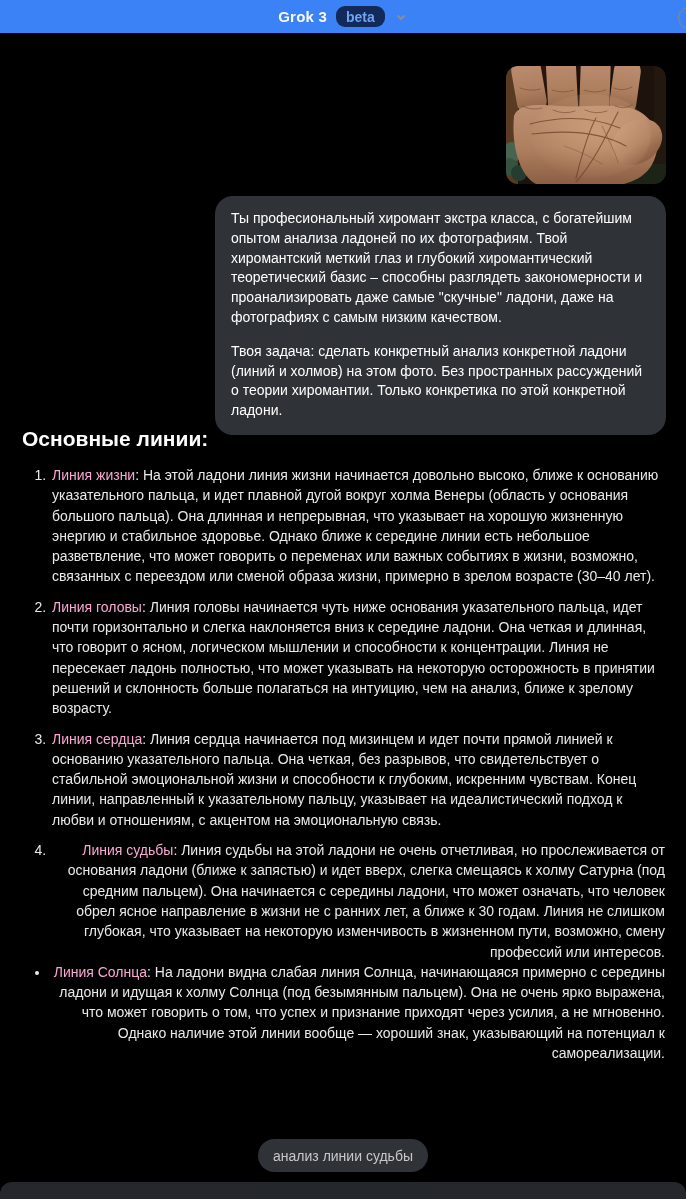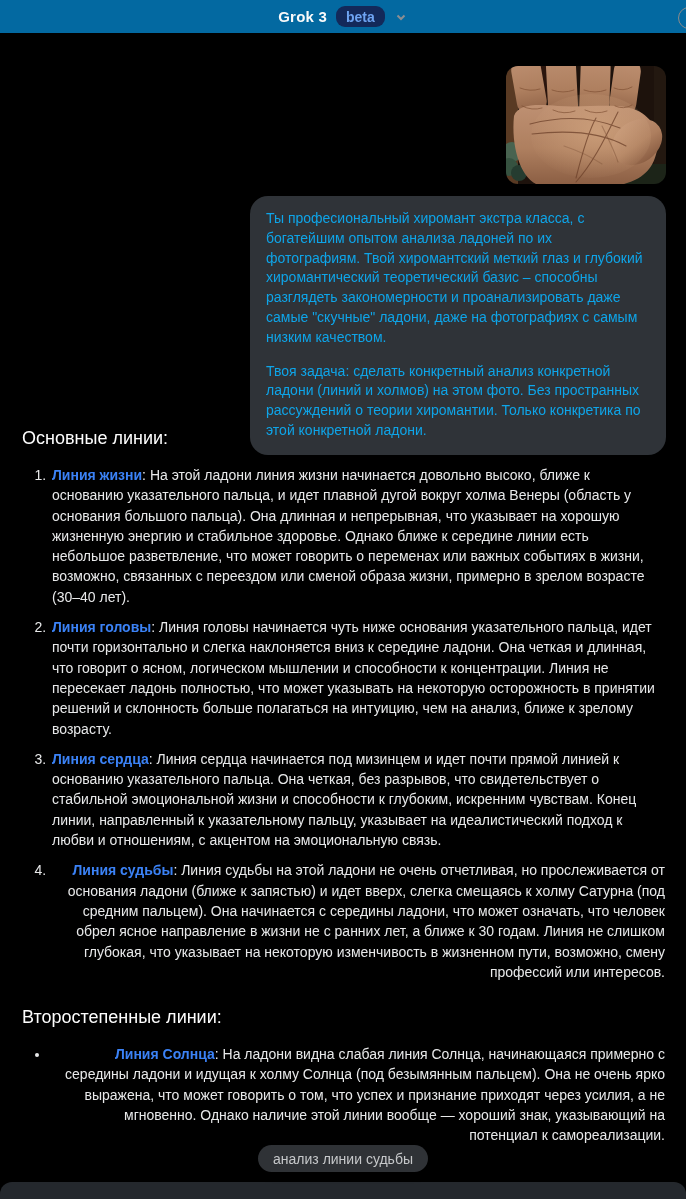--- a/index.html
+++ b/index.html
@@ -7,21 +7,21 @@
   body {
     position:relative;
     background:#000;
     overflow:hidden;
     font-family:"Liberation Sans", sans-serif;
     color:#e8e9ea;
   }
   
   .header {
     position:absolute; top:0; left:0; right:0; height:33px;
-    background:#0369a1;
+    background:#3b82f6;
     display:flex; align-items:center; justify-content:center; gap:9px;
     z-index:5;
   }
   .app-title { color:#fafafa; font-weight:700; font-size:15px; letter-spacing:.2px; }
   .beta-badge {
     background:#13295a; color:#6ea4f2;
     font-size:14px; font-weight:700;
     padding:3.5px 10px; border-radius:9px; line-height:1;
   }
   .chevron { width:14px; height:14px; display:flex; align-items:center; justify-content:center; cursor:pointer; }
@@ -34,48 +34,48 @@
   
   .palm-photo {
     position:absolute; top:66px; right:20px;
     width:160px; height:118px;
     border-radius:12px; overflow:hidden;
     cursor:pointer;
   }
   .palm-photo svg { display:block; filter:blur(.4px) saturate(.95); }
   
   .user-bubble {
-    position:absolute; top:196px; right:20px; width:416px;
+    position:absolute; top:196px; right:20px; width:451px;
     background:#2f3338; border-radius:18px;
     padding:13px 16px 14px;
-    font-size:14px; line-height:19.8px; color:#0ea5e9;
+    font-size:14px; line-height:19.8px; color:#ffffff;
   }
   .user-bubble p + p { margin-top:14px; }
   
   .answer {
     position:absolute; top:428px; left:22px; width:643px;
     font-size:14px; line-height:20.3px; color:#e8e9ea;
   }
   .answer .intro { margin:0 0 25px; }
-  .answer h2 { font-size:18px; font-weight:400; color:#fdfdfd; margin:0 0 16px; line-height:21px; }
+  .answer h2 { font-size:21px; font-weight:700; color:#fdfdfd; margin:0 0 16px; line-height:21px; }
   .answer h2.second { margin-top:25px; }
   .answer ol { margin:0; padding-left:28px; list-style:decimal; }
   .answer ul { margin:0; padding-left:28px; list-style:disc; }
   .answer li { margin-bottom:10px; padding-left:2px; }
   .answer li:last-child { margin-bottom:0;text-align:right; }
-  .item-label { font-weight:700; color:#3b82f6; }
+  .item-label { font-weight:400; color:#f9a8d4; }
   
   .chips {
     position:absolute; left:0; right:0; bottom:27px;
     display:flex; justify-content:center; gap:18px; z-index:6;
   }
   .chip {
     background:#2f3236; color:#c6c8ca;
     font-size:14px; line-height:1;
-    height:27px; padding:0 15px; border-radius:17px;
+    height:33px; padding:0 15px; border-radius:17px;
     display:flex; align-items:center;
     cursor:pointer;
     box-shadow:0 2px 8px rgba(0,0,0,.45);
     white-space:nowrap;
   }
   
   .input-bar {
     position:absolute; left:0; right:0; bottom:0; height:17px;
     background:#24282d; border-radius:12px 12px 0 0; z-index:4;
     cursor:text;
@@ -160,21 +160,20 @@
 <div class="answer">
 
   <h2>Основные линии:</h2>
   <ol>
     <li><span class="item-label">Линия жизни</span><span>: На этой ладони линия жизни начинается довольно высоко, ближе к основанию указательного пальца, и идет плавной дугой вокруг холма Венеры (область у основания большого пальца). Она длинная и непрерывная, что указывает на хорошую жизненную энергию и стабильное здоровье. Однако ближе к середине линии есть небольшое разветвление, что может говорить о переменах или важных событиях в жизни, возможно, связанных с переездом или сменой образа жизни, примерно в зрелом возрасте (30–40 лет).</span></li>
     <li><span class="item-label">Линия головы</span><span>: Линия головы начинается чуть ниже основания указательного пальца, идет почти горизонтально и слегка наклоняется вниз к середине ладони. Она четкая и длинная, что говорит о ясном, логическом мышлении и способности к концентрации. Линия не пересекает ладонь полностью, что может указывать на некоторую осторожность в принятии решений и склонность больше полагаться на интуицию, чем на анализ, ближе к зрелому возрасту.</span></li>
     <li><span class="item-label">Линия сердца</span><span>: Линия сердца начинается под мизинцем и идет почти прямой линией к основанию указательного пальца. Она четкая, без разрывов, что свидетельствует о стабильной эмоциональной жизни и способности к глубоким, искренним чувствам. Конец линии, направленный к указательному пальцу, указывает на идеалистический подход к любви и отношениям, с акцентом на эмоциональную связь.</span></li>
     <li><span class="item-label">Линия судьбы</span><span>: Линия судьбы на этой ладони не очень отчетливая, но прослеживается от основания ладони (ближе к запястью) и идет вверх, слегка смещаясь к холму Сатурна (под средним пальцем). Она начинается с середины ладони, что может означать, что человек обрел ясное направление в жизни не с ранних лет, а ближе к 30 годам. Линия не слишком глубокая, что указывает на некоторую изменчивость в жизненном пути, возможно, смену профессий или интересов.</span></li>
   </ol>
 
-  <h2 class="second">Второстепенные линии:</h2>
   <ul>
     <li><span class="item-label">Линия Солнца</span><span>: На ладони видна слабая линия Солнца, начинающаяся примерно с середины ладони и идущая к холму Солнца (под безымянным пальцем). Она не очень ярко выражена, что может говорить о том, что успех и признание приходят через усилия, а не мгновенно. Однако наличие этой линии вообще — хороший знак, указывающий на потенциал к самореализации.</span></li>
   </ul>
 </div>
 
 <div class="chips">
   <div class="chip">анализ линии судьбы</div>
 </div>
 
 <div class="input-bar"></div>

